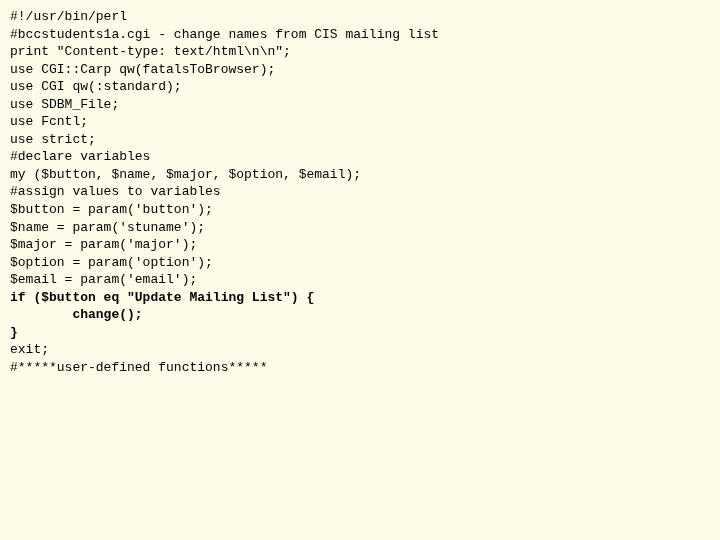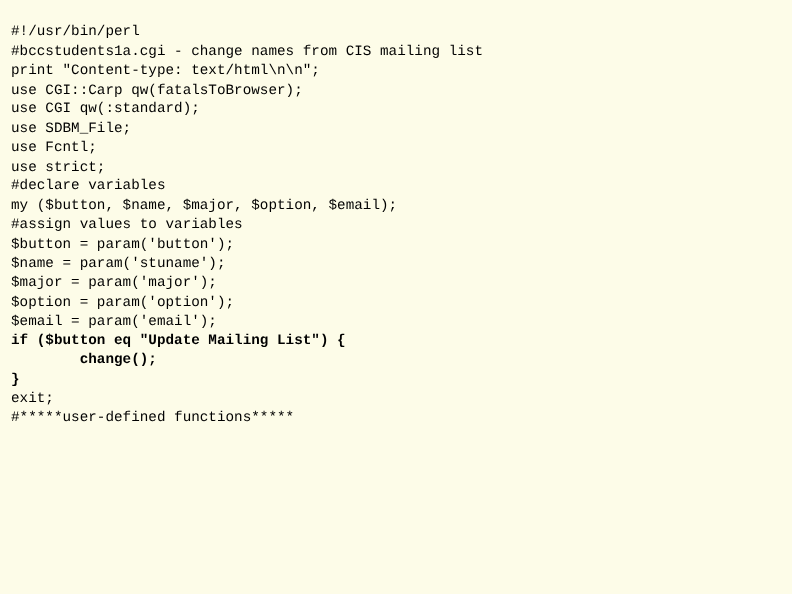--- a/index.html
+++ b/index.html
@@ -8,21 +8,21 @@
     width: 720px;
     height: 540px;
     background: #fdfce8;
     font-family: "Courier New", Courier, monospace;
     font-size: 13px;
     line-height: 1.35;
     color: #000;
     overflow: hidden;
   }
   .code {
-    padding: 20px 10px;
+    padding: 8px 10px;
     white-space: pre;
   }
   .bold {
     font-weight: bold;
   }
 </style>
 </head>
 <body>
 
 <div class="code"><div>#!/usr/bin/perl</div><div>#bccstudents1a.cgi - change names from CIS mailing list</div><div>print "Content-type: text/html\n\n";</div><div>use CGI::Carp qw(fatalsToBrowser);</div><div>use CGI qw(:standard);</div><div>use SDBM_File;</div><div>use Fcntl;</div><div>use strict;</div><div>#declare variables</div><div>my ($button, $name, $major, $option, $email);</div><div>#assign values to variables</div><div>$button = param('button');</div><div>$name = param('stuname');</div><div>$major = param('major');</div><div>$option = param('option');</div><div>$email = param('email');</div><div class="bold">if ($button eq "Update Mailing List") {</div><div class="bold">        change();</div><div class="bold">}</div><div>exit;</div><div>#*****user-defined functions*****</div></div>

